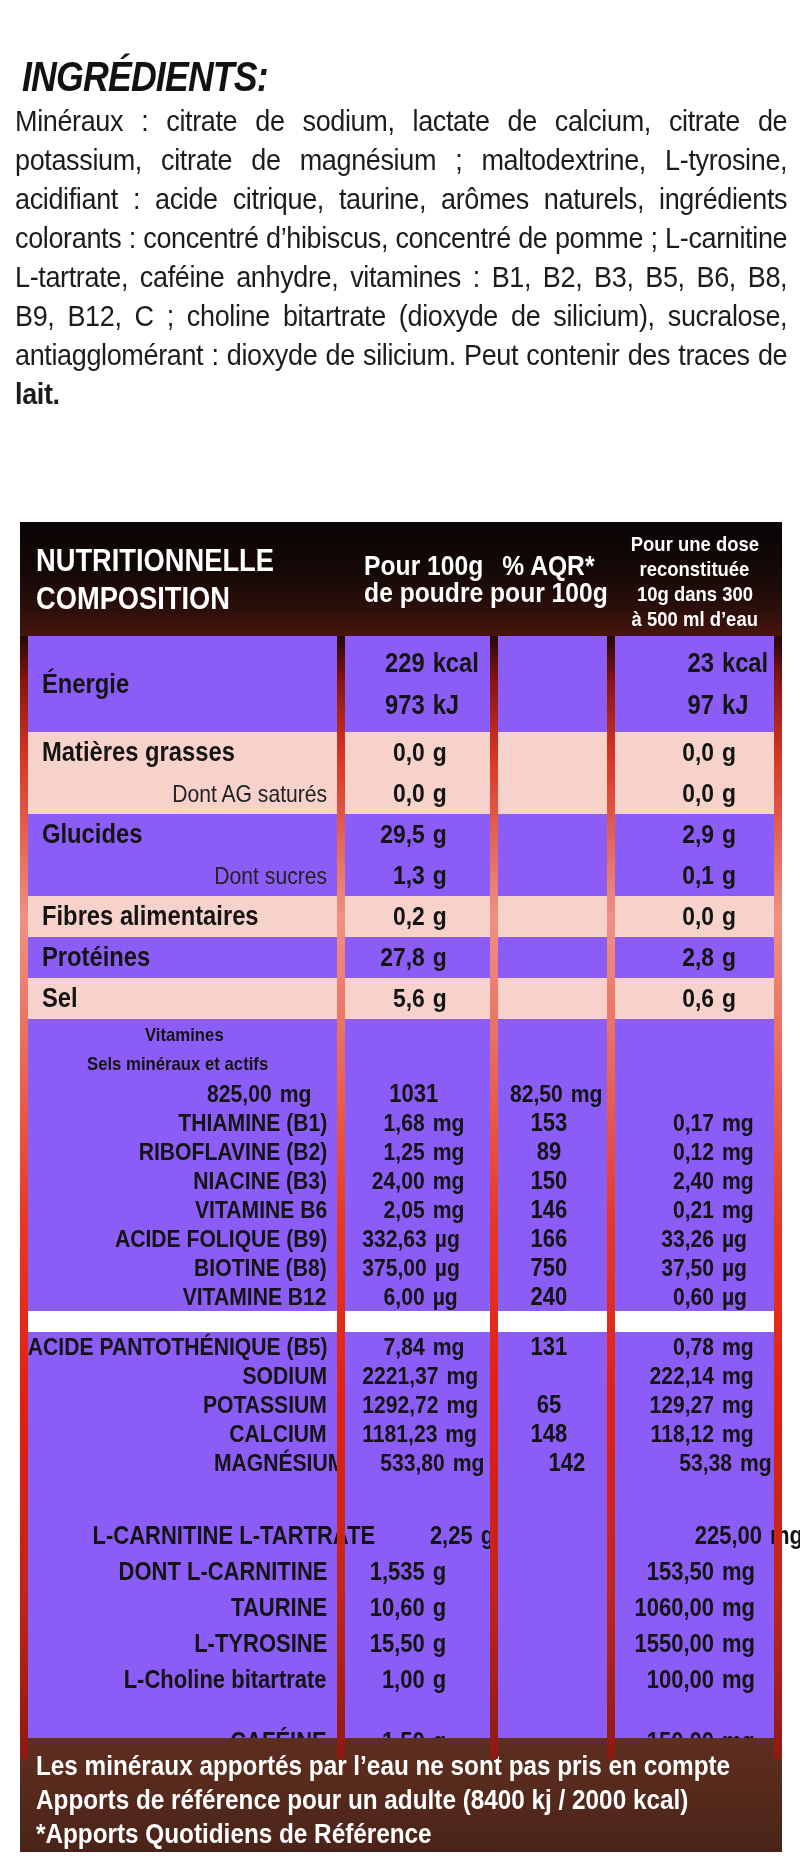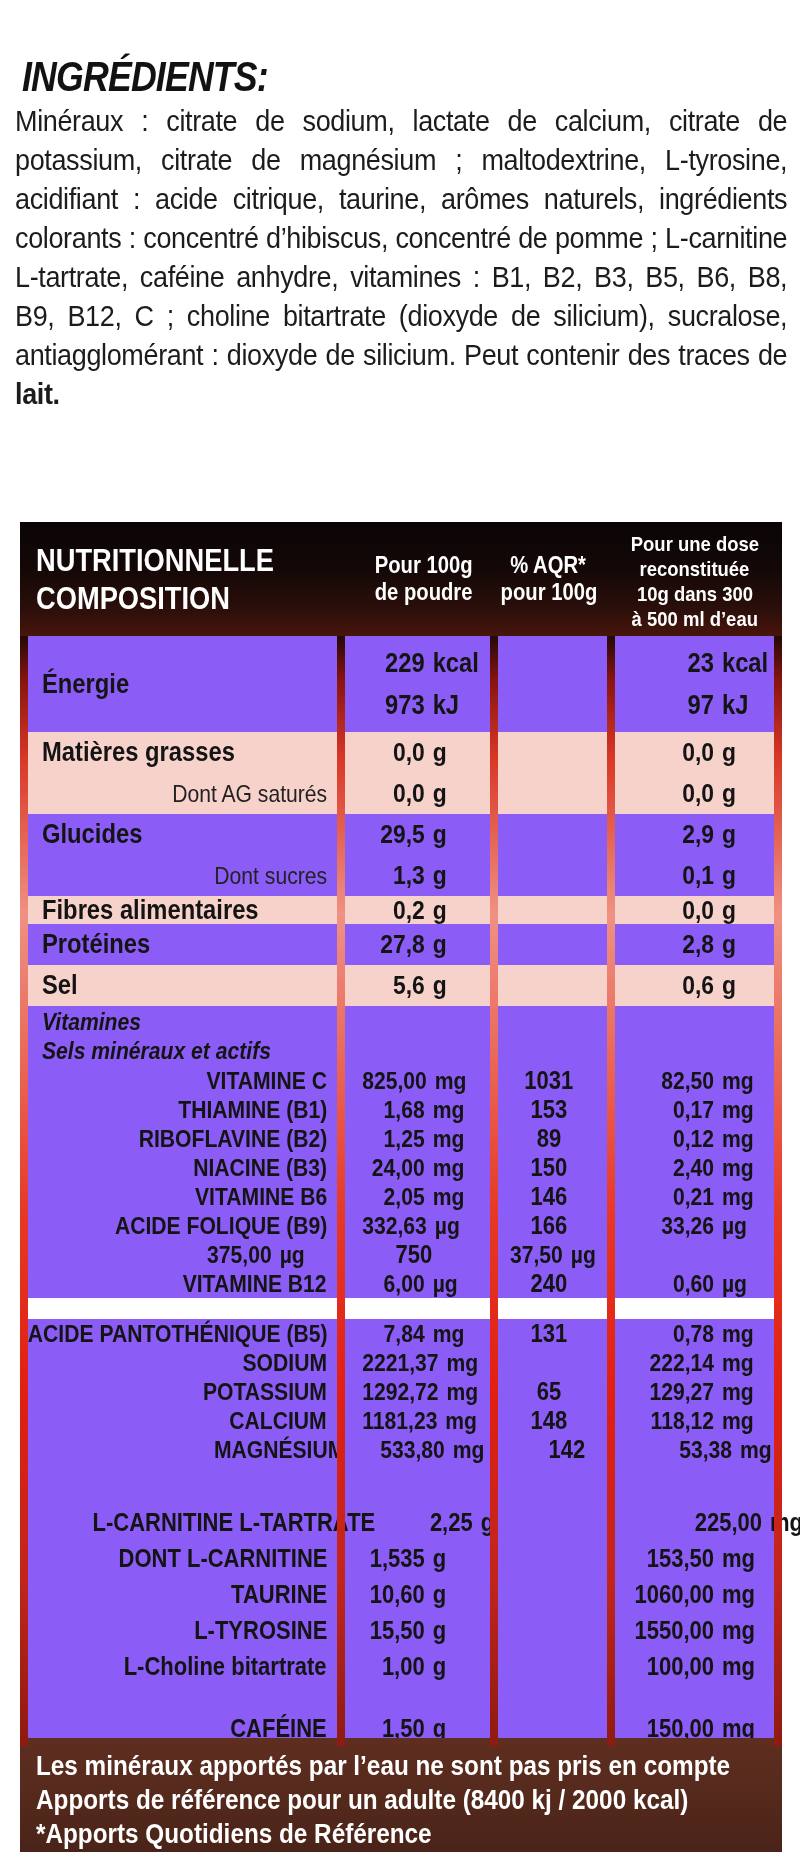--- a/index.html
+++ b/index.html
@@ -25,41 +25,41 @@
 
   .ntable{position:absolute; left:20px; top:522px; width:762px;}
   .thead{
     position:relative; height:114px;
     background:linear-gradient(180deg,#0a0505 0%,#140807 42%,#2b0f0a 76%,#47150b 100%);
     display:grid; grid-template-columns:337px 133px 117px 175px; color:#ffffff;
   }
   .th-title{padding:20px 0 0 16px; font-size:31px; font-weight:bold; line-height:38px;}
   .th-title .cx{transform:scaleX(.88); transform-origin:0 50%;}
   .th-col{display:flex; flex-direction:column; justify-content:center; align-items:center; text-align:center; font-weight:bold;}
-  .th-col.small{font-size:23px; line-height:27px;}
+  .th-col.small{font-size:28px; line-height:27px;}
   .th-col.xsmall{font-size:21px; line-height:25px; padding-top:4px;}
 
   .tbody{position:relative; background:#ffffff;}
   .vline{
     position:absolute; top:0; bottom:0; width:8px; z-index:5;
     background:linear-gradient(180deg,#230907 0%,#871410 4%,#d93726 11%,#ef9183 25%,#ea6f5f 36%,#e63826 52%,#e02012 68%,#c1251c 85%,#8e1a10 100%);
   }
   .vl0{left:0;} .vl1{left:317px;} .vl2{left:470px;} .vl3{left:587px;} .vl4{left:754px;}
 
   .trow{display:grid; grid-template-columns:317px 153px 117px 175px; background:#8b5cf6;}
   .trow.pink{background:#f6d2cb;}
   .cell{display:flex; flex-direction:column; justify-content:center; overflow:hidden;}
   .lbl{padding-left:22px; align-items:flex-start;}
   .lbl.sub,.lbl.vit,.lbl.active{align-items:flex-end; padding-left:8px; padding-right:10px;}
   .lbl.main{font-weight:bold; font-size:27px;}
   .lbl.multi{font-weight:bold; font-size:27px;}
   .lbl.sub{font-size:24px; font-weight:normal; color:#222222;}
   .lbl.vit{font-weight:bold; font-size:24px;}
   .lbl.active{font-weight:bold; font-size:25px;}
-  .lbl.section{font-weight:bold; font-size:24px; line-height:29px; align-items:flex-start;font-style:italic;}
+  .lbl.section{font-weight:bold; font-size:19px; line-height:29px; align-items:center;}
   .vwrap{display:flex; width:100%; align-items:baseline; transform:scaleX(.88); transform-origin:100% 50%;}
   .vv{flex:1; text-align:right; font-weight:bold;}
   .vu{text-align:left; padding-left:9px; box-sizing:border-box; font-weight:bold;}
   .c100{padding-left:10px; padding-right:16px;}
   .c100 .vu{width:56px;}
   .cdose{padding-left:10px; padding-right:24px;}
   .cdose .vu{width:50px;}
   .t-multi .vwrap{line-height:42px; font-size:27px;}
   .t-main .vwrap,.t-sub .vwrap{font-size:26px;}
   .t-vit .vwrap{font-size:24px;}
@@ -198,21 +198,21 @@
               </div>
             </div>
             <div class="cell aqr"></div>
             <div class="cell val cdose">
               <div class="vwrap">
                 <span class="vv">0,1</span>
                 <span class="vu">g</span>
               </div>
             </div>
           </div>
-          <div class="trow t-main pink" style="height: 28px;">
+          <div class="trow t-main pink" style="height: 41px;">
             <div class="cell lbl main">
               <span class="cx ol">Fibres alimentaires</span>
             </div>
             <div class="cell val c100">
               <div class="vwrap">
                 <span class="vv">0,2</span>
                 <span class="vu">g</span>
               </div>
             </div>
             <div class="cell aqr"></div>
@@ -262,23 +262,20 @@
           <div class="trow t-section" style="height: 60px;">
             <div class="cell lbl section">
               <div class="sec-line"><span class="cx ol">Vitamines</span></div>
               <div class="sec-line"><span class="cx ol">Sels minéraux et actifs</span></div>
             </div>
             <div class="cell val c100"></div>
             <div class="cell aqr"></div>
             <div class="cell val cdose"></div>
           </div>
           <div class="trow t-vit" style="height: 29px;">
-            <div class="cell lbl vit">
-              <span class="cx or">VITAMINE C</span>
-            </div>
             <div class="cell val c100">
               <div class="vwrap">
                 <span class="vv">825,00</span>
                 <span class="vu">mg</span>
               </div>
             </div>
             <div class="cell aqr">
               <span class="cx oc">1031</span>
             </div>
             <div class="cell val cdose">
@@ -382,20 +379,23 @@
               <span class="cx oc">166</span>
             </div>
             <div class="cell val cdose">
               <div class="vwrap">
                 <span class="vv">33,26</span>
                 <span class="vu">µg</span>
               </div>
             </div>
           </div>
           <div class="trow t-vit" style="height: 29px;">
+            <div class="cell lbl vit">
+              <span class="cx or">BIOTINE (B8)</span>
+            </div>
             <div class="cell val c100">
               <div class="vwrap">
                 <span class="vv">375,00</span>
                 <span class="vu">µg</span>
               </div>
             </div>
             <div class="cell aqr">
               <span class="cx oc">750</span>
             </div>
             <div class="cell val cdose">

